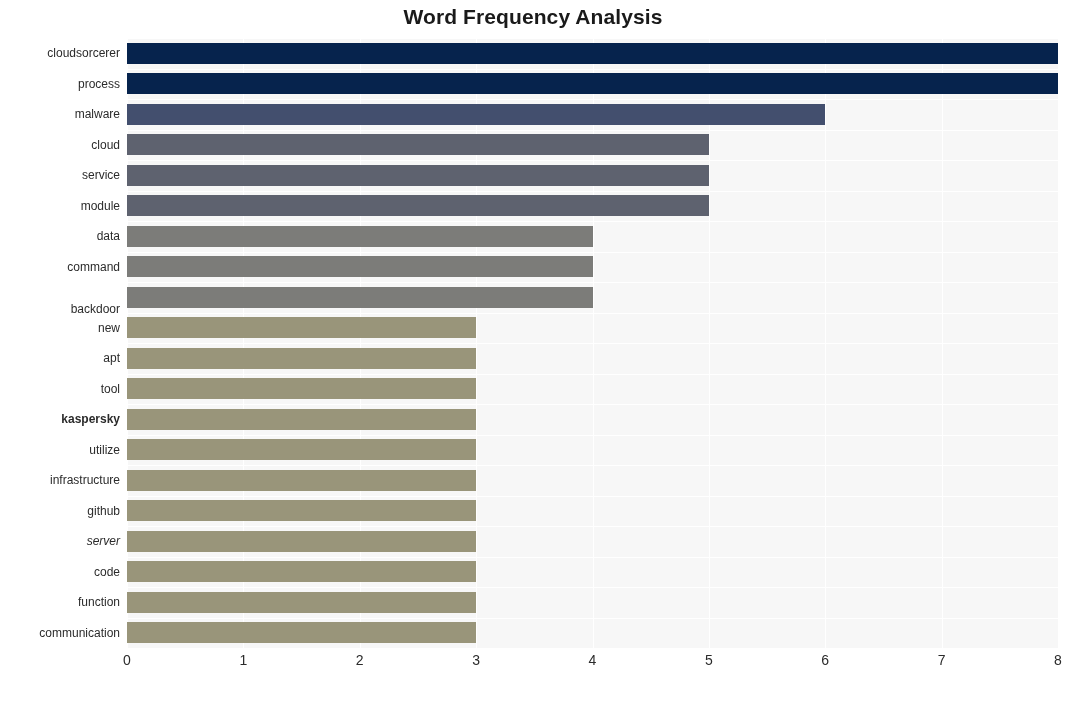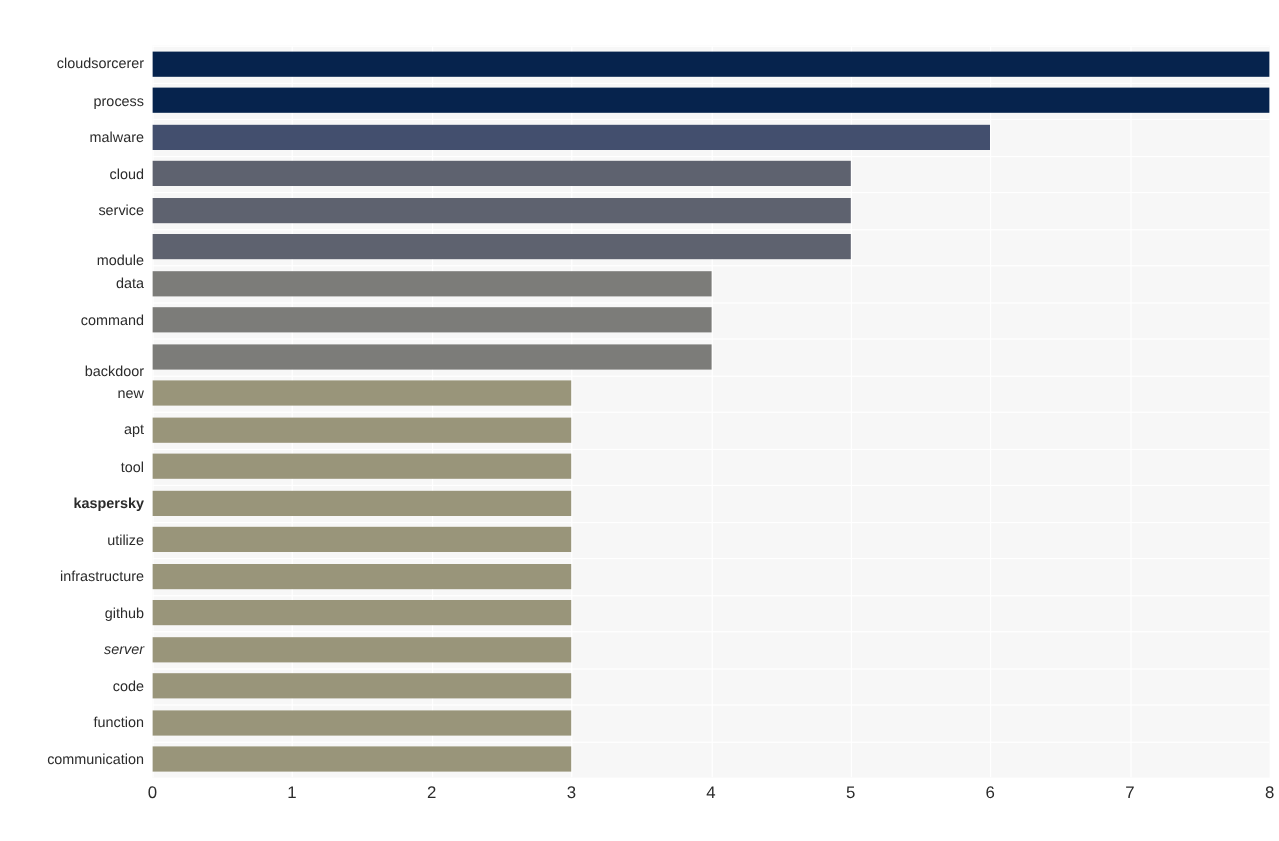--- a/index.html
+++ b/index.html
@@ -119,20 +119,21 @@
     text-align: center;
     font-size: 14px;
     color: #1a1a1a;
   }
 </style>
 </head>
 <body>
 
 <div id="figure">
 
+  <div id="chart-title">Word Frequency Analysis</div>
 
   <div id="plot-area">
     <div id="grid-layer">
         <div class="gridline-v" style="left: 0px;"></div>
         <div class="gridline-v" style="left: 116.375px;"></div>
         <div class="gridline-v" style="left: 232.75px;"></div>
         <div class="gridline-v" style="left: 349.125px;"></div>
         <div class="gridline-v" style="left: 465.5px;"></div>
         <div class="gridline-v" style="left: 581.875px;"></div>
         <div class="gridline-v" style="left: 698.25px;"></div>
@@ -181,21 +182,21 @@
         <div class="bar" title="communication: 3" style="width: 349.125px; top: 584.25px; background: rgb(153, 149, 122);"></div>
       </div>
   </div>
 
   <div id="ylabels">
       <div class="ytick-label" style="top: 8.25px;">cloudsorcerer</div>
       <div class="ytick-label" style="top: 38.75px;">process</div>
       <div class="ytick-label" style="top: 69.25px;">malware</div>
       <div class="ytick-label" style="top: 99.75px;">cloud</div>
       <div class="ytick-label" style="top: 130.25px;">service</div>
-      <div class="ytick-label" style="top: 160.75px; margin-top: 11px;">module</div>
+      <div class="ytick-label" style="top: 160.75px;">module</div>
       <div class="ytick-label" style="top: 191.25px;">data</div>
       <div class="ytick-label" style="top: 221.75px;">command</div>
       <div class="ytick-label" style="top: 252.25px; margin-top: 12px;">backdoor</div>
       <div class="ytick-label" style="top: 282.75px;">new</div>
       <div class="ytick-label" style="top: 313.25px;">apt</div>
       <div class="ytick-label" style="top: 343.75px;">tool</div>
       <div class="ytick-label" style="top: 374.25px; font-weight: bold;">kaspersky</div>
       <div class="ytick-label" style="top: 404.75px;">utilize</div>
       <div class="ytick-label" style="top: 435.25px;">infrastructure</div>
       <div class="ytick-label" style="top: 465.75px;">github</div>

